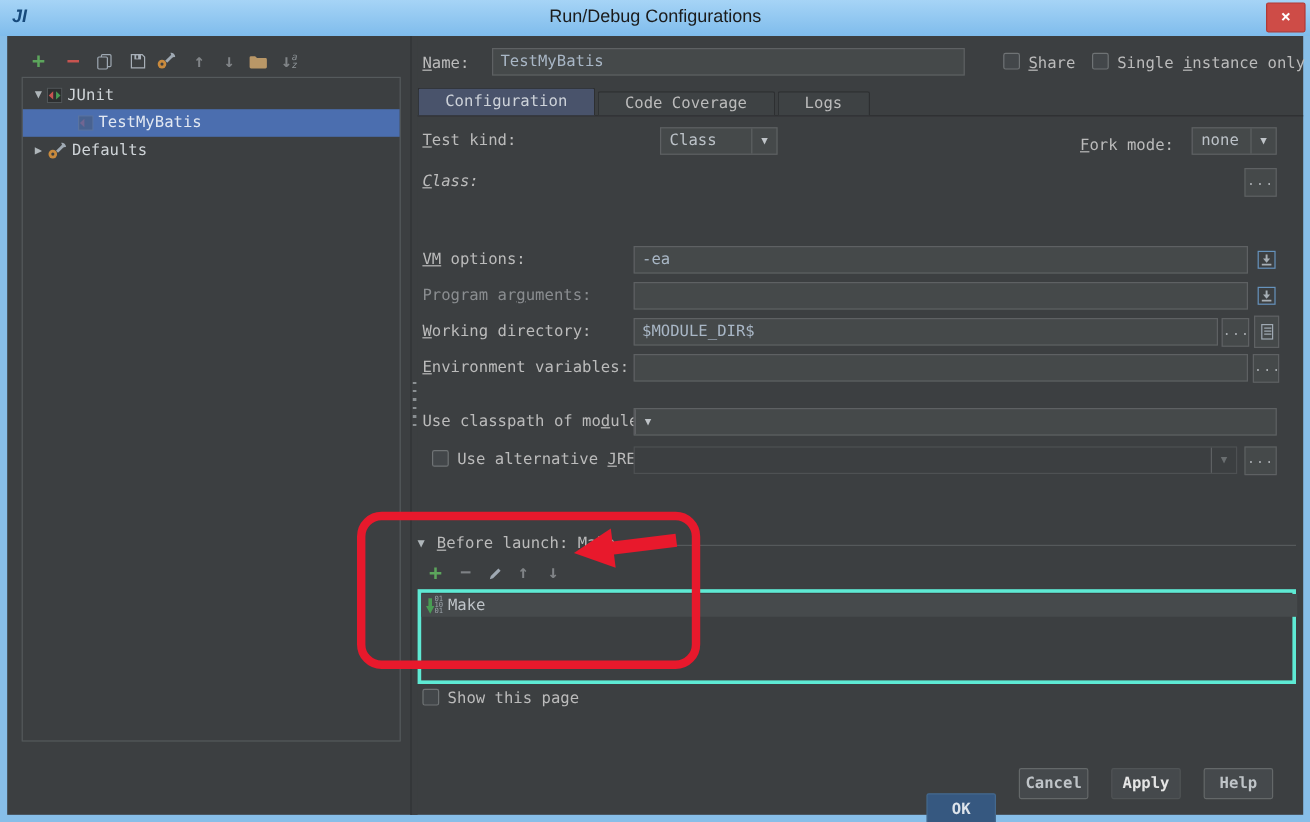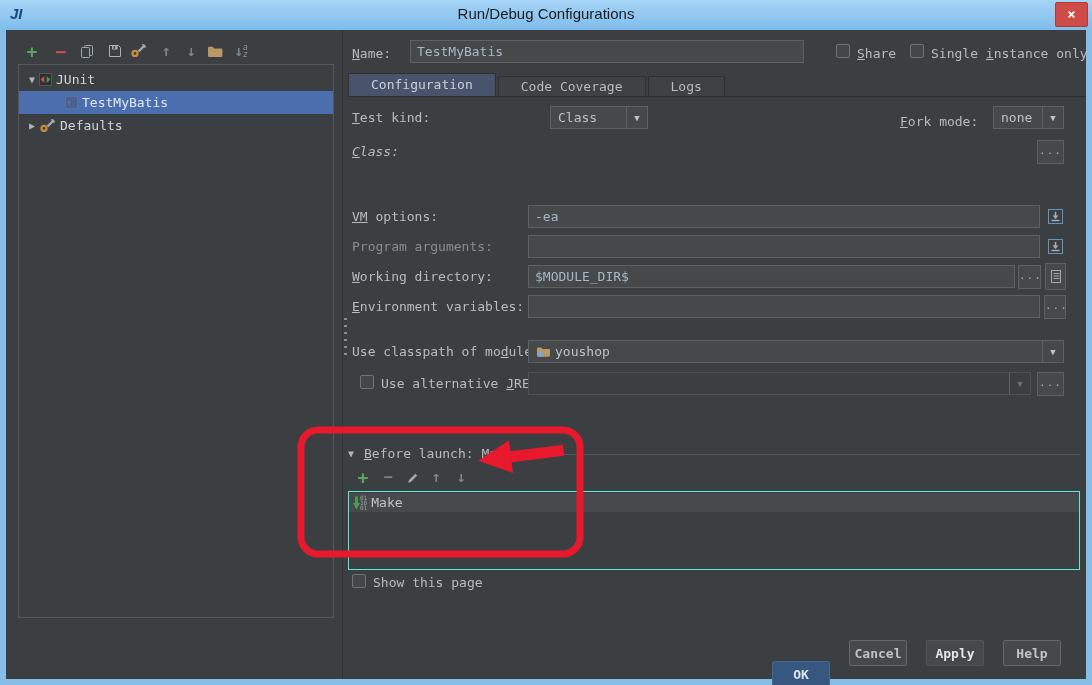--- a/index.html
+++ b/index.html
@@ -71,21 +71,21 @@
   .tab { border:1px solid #2D2F31; border-bottom:none; background:#3E4244; color:#BBBBBB;
          padding:0 22px; height:20px; line-height:19px; cursor:pointer; margin-right:2px;
          border-radius:2px 2px 0 0; }
   .tab.selected { background:#49536B; color:#CDD2D9; height:23px; line-height:22px; }
 
   .bl-line { position:absolute; height:1px; background:#55595B; }
   .bl-icon { position:absolute; top:437px; width:18px; height:20px; display:flex;
              align-items:center; justify-content:center; font-size:15px; }
 
   .list-box { position:absolute; left:342px; top:461px; width:732px; height:79px;
-              border:1px solid #5eead4; background:#3C3F41; }
+              border:3px solid #5eead4; background:#3C3F41; }
   .list-row { position:absolute; left:0; top:1px; width:730px; height:19px; background:#464A4C;
               display:flex; align-items:center; padding-left:4px; gap:4px; color:#BFC4C8; }
   .make-icon { display:flex; align-items:center; }
   .bin-digits { display:flex; flex-direction:column; font-size:6px; line-height:5px; color:#9AA2A8; }
 
   .btn { position:absolute; top:610px; width:58px; height:26px; background:#45494C;
          border:1px solid #646869; border-radius:2px; color:#BFC4C8;
          font-family:"DejaVu Sans Mono", monospace; font-size:13px; font-weight:bold; cursor:pointer; }
   .btn.primary { background:#365880; border-color:#44698E; color:#DDE3EA; }
   .btn.disabled { color:#e5e5e5; border-color:#505456; cursor:default; }
@@ -245,27 +245,20 @@
         <path d="M3.5 4.5 h6 M3.5 7 h6 M3.5 9.5 h6" stroke="#9FA9B3"></path>
       </svg>
     </div>
 
     <span class="lbl" style="left:346px; top:269px;"><u>E</u><span>nvironment variables:</span></span>
     <input class="tfield" style="left: 522px; top: 265px; width: 512px;" value="">
     <div class="sq-btn" style="left:1038px; top:265px; width:22px;">...</div>
 
     <span class="lbl" style="left:346px; top:314px;"><span>Use classpath of mo</span><u>d</u><span>ule:</span></span>
     <div class="combo" style="left:522px; top:310px; width:536px;">
-      <span class="val">
-        <svg width="15" height="12" viewBox="0 0 15 12">
-          <path d="M1 2.6 q0-1.1 1.1-1.1 h3 l1.4 1.4 h6.4 q1.1 0 1.1 1.1 v5.6 q0 1.1-1.1 1.1 H2.1 q-1.1 0-1.1-1.1z" fill="#B99767"></path>
-          <rect x="1.8" y="6.4" width="5" height="4.2" fill="#6FA8DC"></rect>
-        </svg>
-        <span>youshop</span>
-      </span>
       <span class="arrow">▼</span>
     </div>
 
     <span class="cb" style="left:354px; top:345px;"></span>
     <span class="lbl" style="left:375px; top:346px;"><span>Use alternative </span><u>J</u><span>RE:</span></span>
     <div class="combo disabled" style="left:522px; top:342px; width:503px;">
       <span class="val"></span>
       <span class="arrow">▼</span>
     </div>
     <div class="sq-btn" style="left:1031px; top:342px; width:27px;">...</div>

